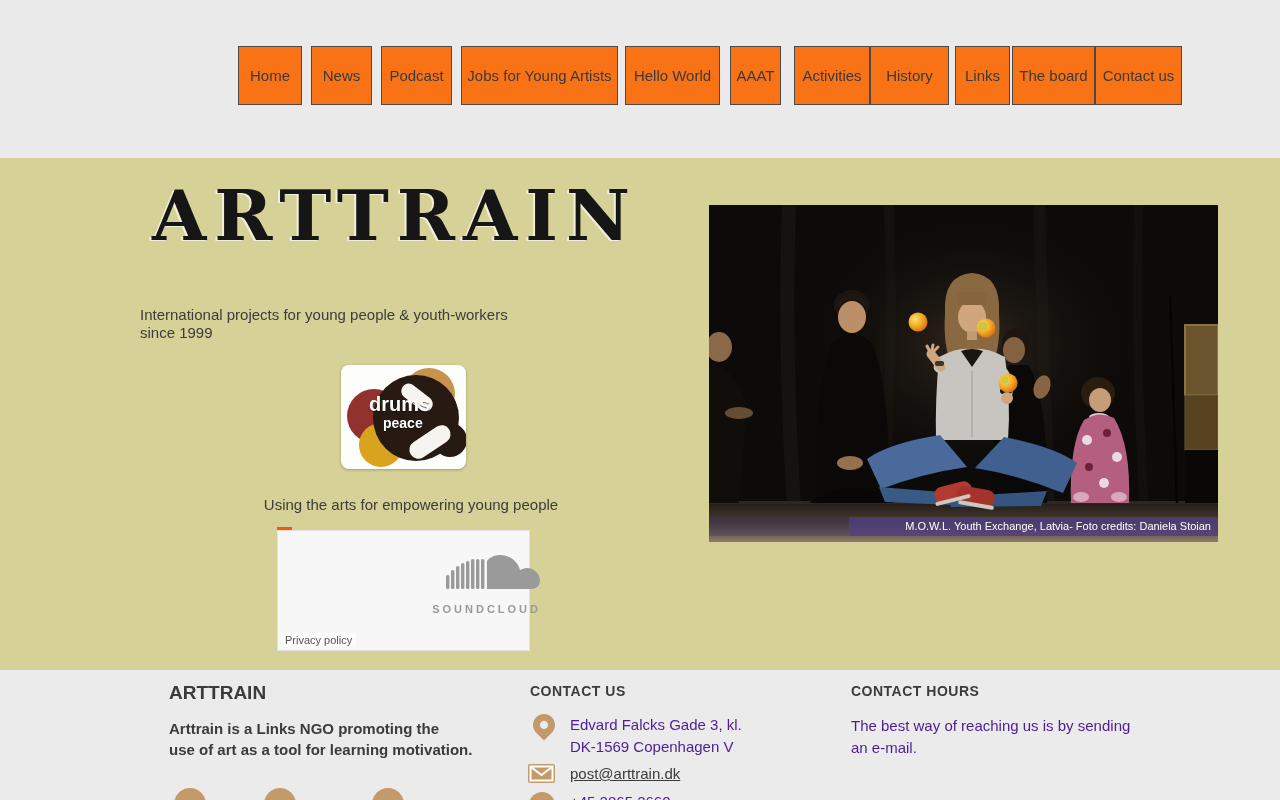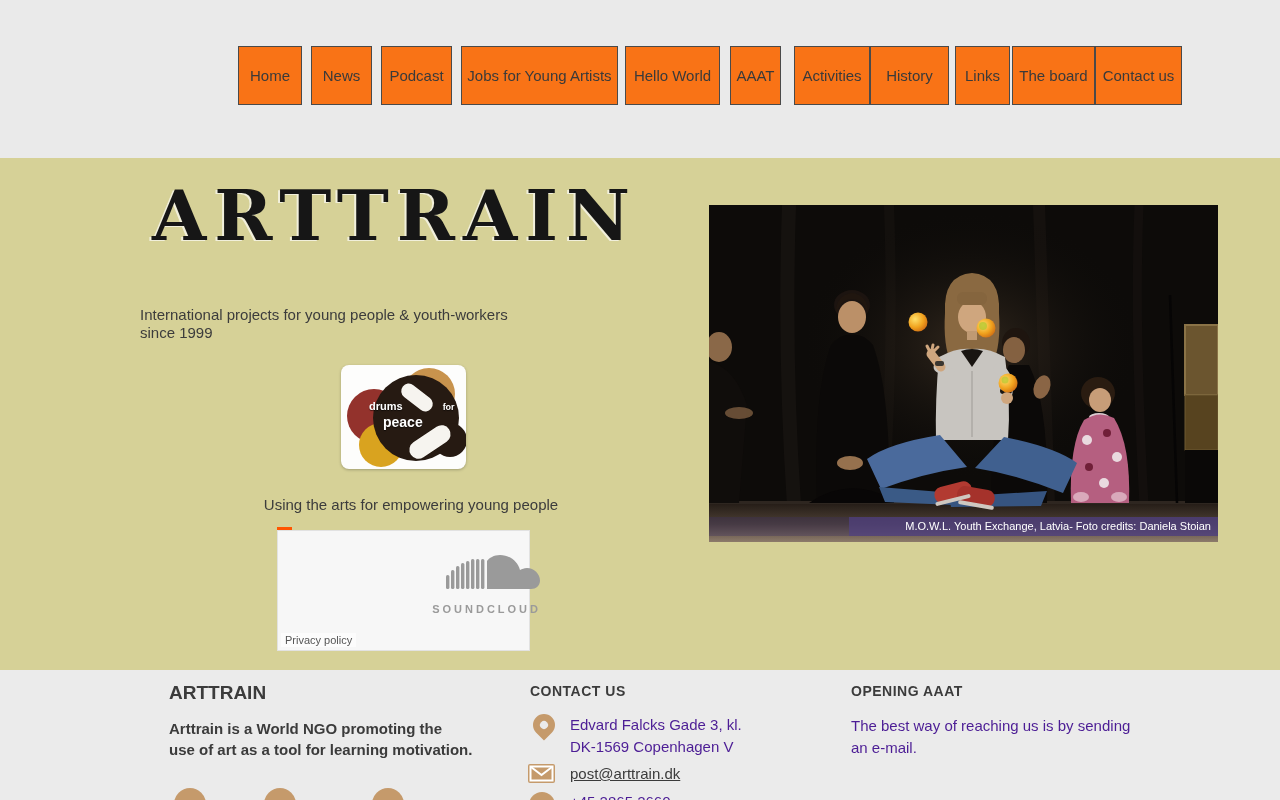--- a/index.html
+++ b/index.html
@@ -47,21 +47,21 @@
   .c-maroon { left:6px; top:24px; width:54px; height:54px; background:#93322c; }
   .c-gold   { left:62px; top:3px; width:52px; height:52px; background:#c8934d; }
   .c-yellow { left:18px; top:58px; width:44px; height:44px; background:#d9a31f; }
   .c-dark   { left:32px; top:10px; width:86px; height:86px; background:#261a12; }
   .c-dark2  { left:92px; top:58px; width:34px; height:34px; background:#261a12; }
   .hand { position:absolute; background:#f6f4ef; border-radius:9px; }
   .hand1 { left:58px; top:25px; width:36px; height:15px; transform:rotate(38deg); }
   .hand2 { left:66px; top:68px; width:46px; height:18px; transform:rotate(-34deg); }
   .drums-text { position:absolute; left:28px; top:32px; width:80px; color:#fff;
     font-weight:bold; line-height:15px; text-shadow:0 1px 1px rgba(0,0,0,.6); }
-  .drums-w1 { font-size:11px; display:inline; }
+  .drums-w1 { font-size:20px; display:inline; }
   .drums-w2 { font-size:9px; display:inline;padding-left:40px; }
   .drums-w3 { font-size:14px; display:block; margin-left:14px; }
 
   
   .sc-bar { position:absolute; left:277px; top:369px; width:15px; height:5px; }
   .sc { position:absolute; left:277px; top:372px; width:253px; height:121px;
     background:#f7f7f7; border:1px solid #e2e2e2; }
   .sc-inner { position:absolute; left:12px; top:18px; width:100%; text-align:right; }
   .sc-brand { margin-top:4px; font-size:11px; font-weight:bold; letter-spacing:3px; color:#9a9a9a; }
   .sc-privacy { position:absolute; left:3px; bottom:3px; font-size:11px; color:#555;
@@ -261,21 +261,21 @@
       <rect x="140" y="312" width="369" height="19" fill="#4e3f7e" opacity="0.8"></rect>
       <text x="502" y="325" text-anchor="end" font-size="11" fill="#ffffff" font-family="Liberation Sans, sans-serif">M.O.W.L. Youth Exchange, Latvia- Foto credits: Daniela Stoian</text>
     </svg>
   </div>
 </div>
 
 <div class="footer">
 
   <div class="f-brand-title">ARTTRAIN</div>
   <div class="f-brand-desc">
-    <div>Arttrain is a World NGO promoting the</div>
+    <div>Arttrain is a Links NGO promoting the</div>
     <div>use of art as a tool for learning motivation.</div>
   </div>
   <a href="#" class="f-social" style="left:174px"></a>
   <a href="#" class="f-social" style="left:264px"></a>
   <a href="#" class="f-social" style="left:372px"></a>
 
   <div class="f-heading" style="left:530px">CONTACT US</div>
   <div class="pin"></div>
   <div class="f-text" style="left:570px; top:44px">
     <div>Edvard Falcks Gade 3, kl.</div>
@@ -284,18 +284,18 @@
   <div class="envelope">
     <svg width="27" height="19" viewBox="0 0 27 19">
       <rect x="2.5" y="2.5" width="22" height="14" fill="none" stroke="#ffffff" stroke-width="2"></rect>
       <path d="M3 3 L13.5 11 L24 3" fill="none" stroke="#ffffff" stroke-width="2"></path>
     </svg>
   </div>
   <a href="#" class="f-text f-link" style="left:570px; top:93px">post@arttrain.dk</a>
   <div class="phone-circle"></div>
   <div class="f-text" style="left:570px; top:121px">+45 2865 2660</div>
 
-  <div class="f-heading" style="left:851px">OPENING AAAT</div>
+  <div class="f-heading" style="left:851px">CONTACT HOURS</div>
   <div class="f-text" style="left:851px; top:45px">
     <div>The best way of reaching us is by sending</div>
     <div>an e-mail.</div>
   </div>
 </div>
 
 </body></html>

